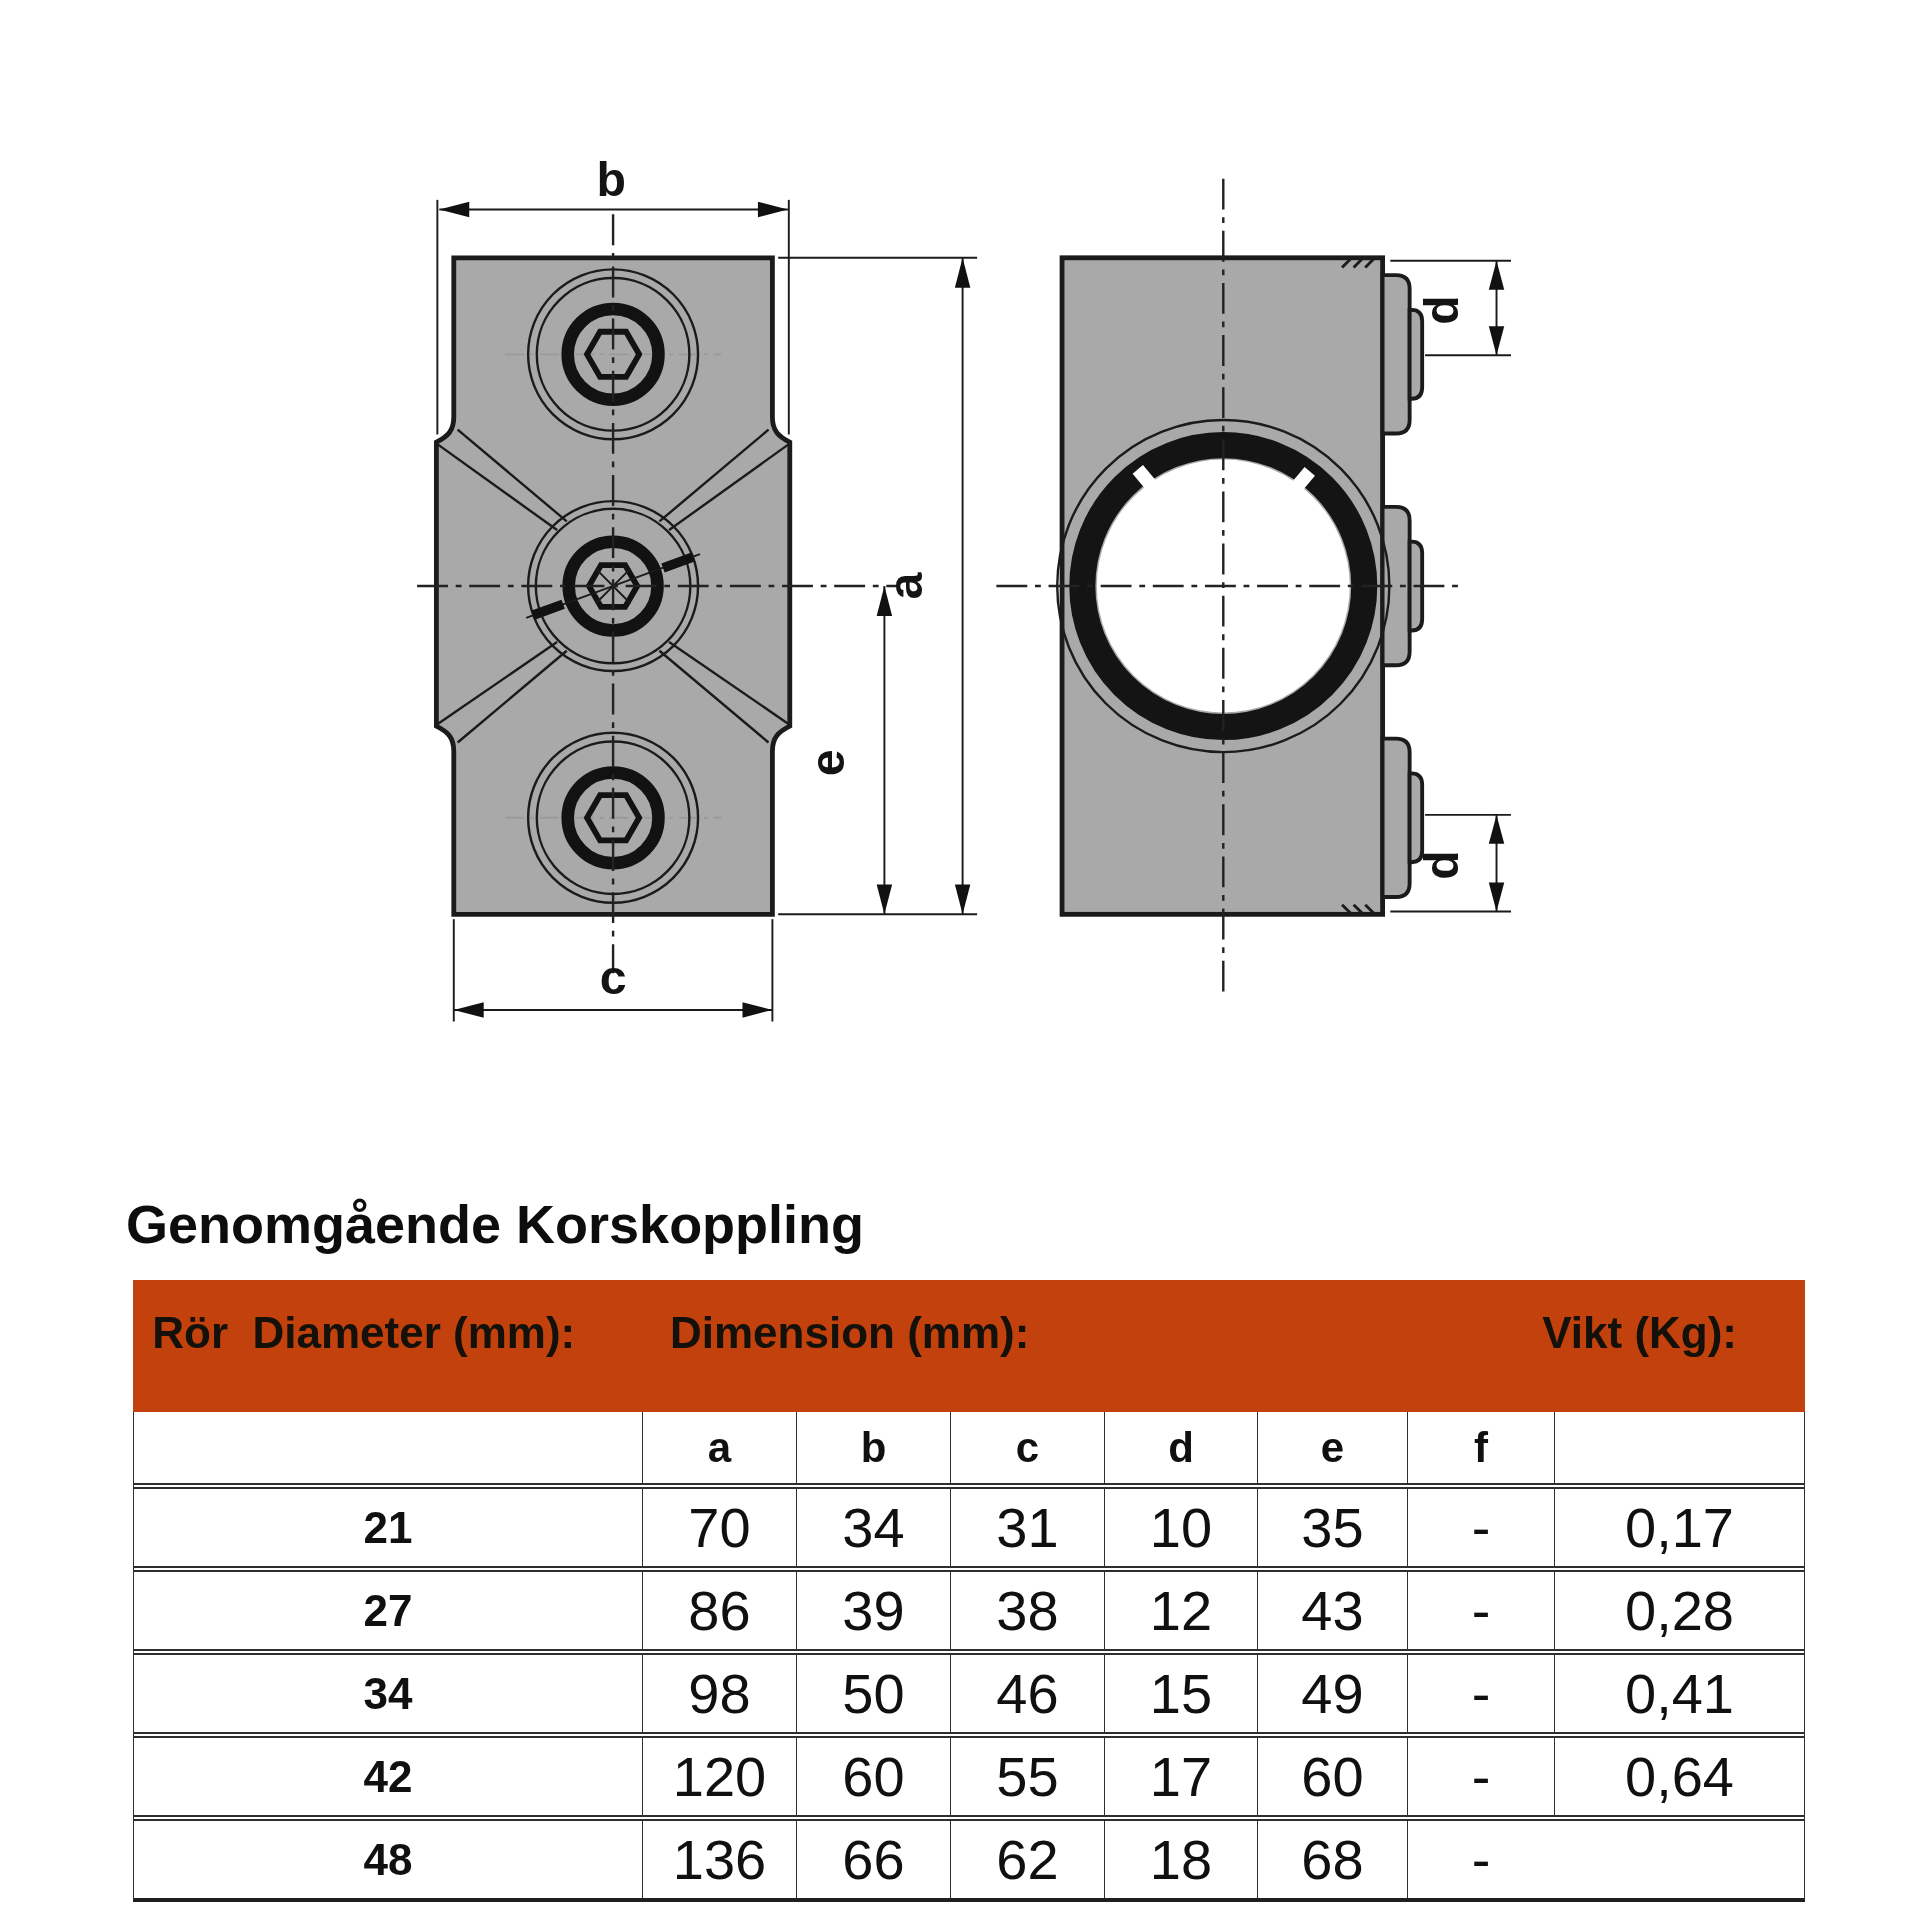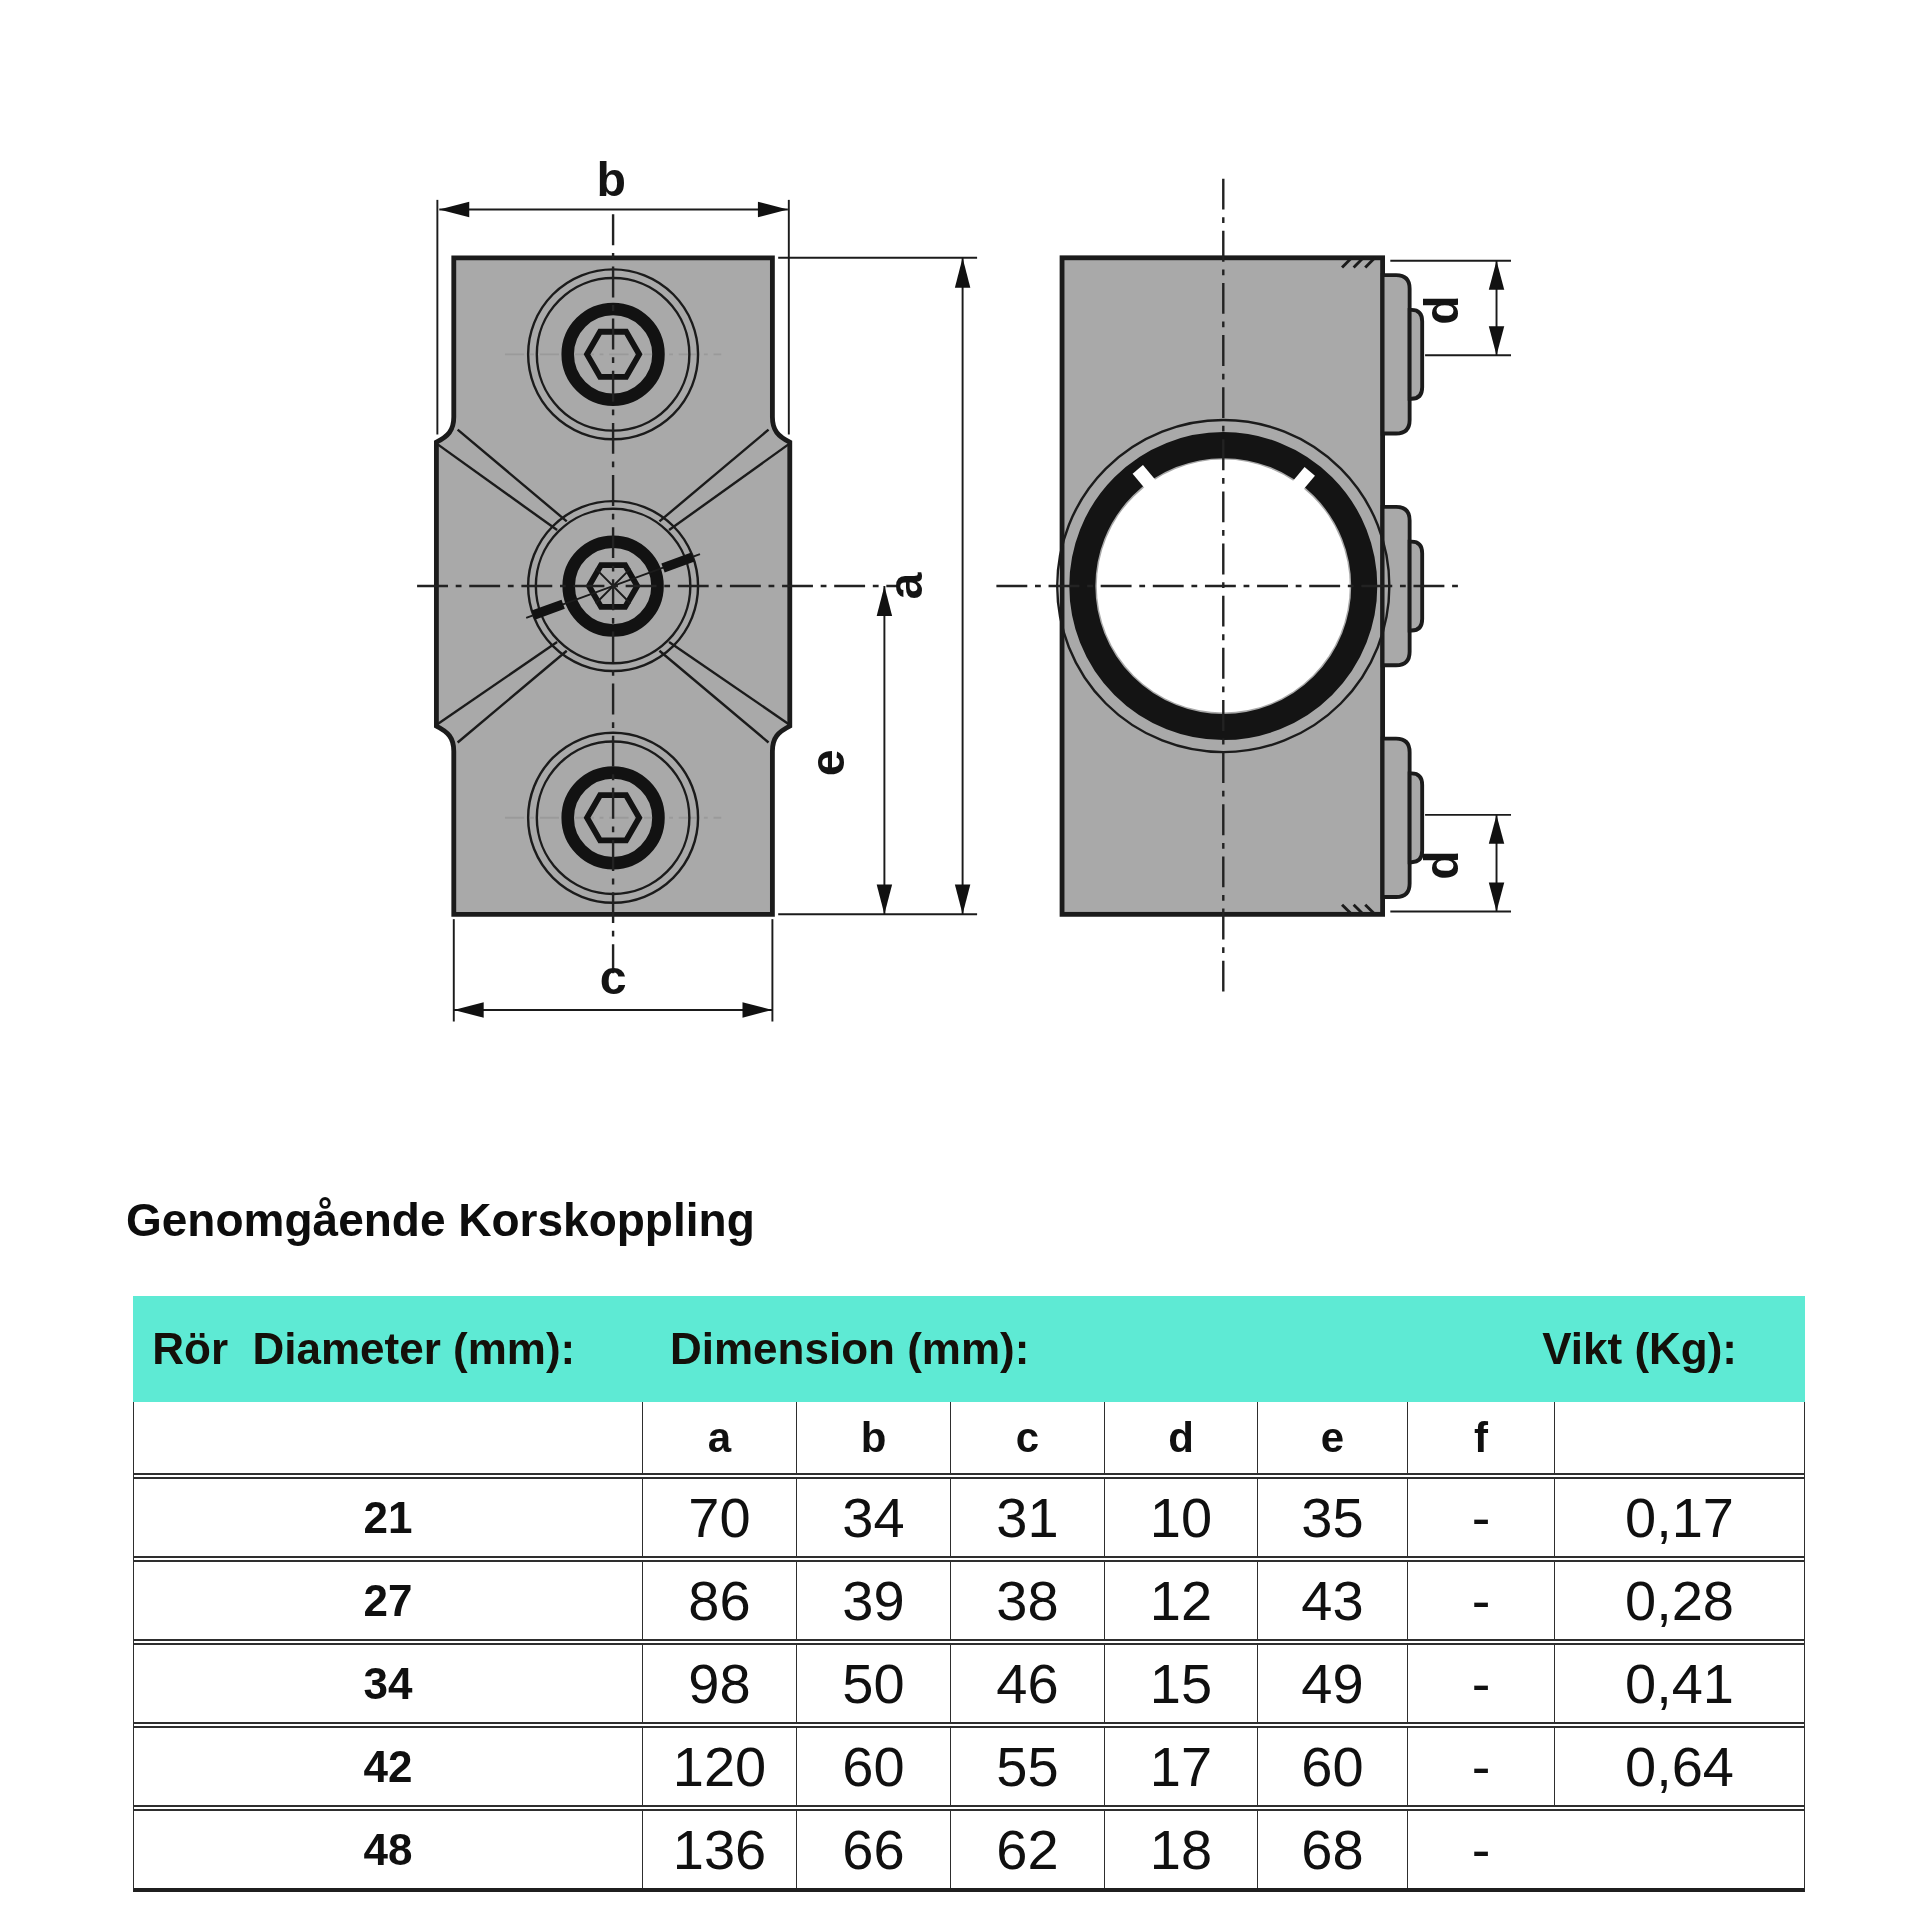--- a/index.html
+++ b/index.html
@@ -3,25 +3,25 @@
 <meta charset="utf-8">
 <style>
   html,body{margin:0;padding:0;}
   body{
     width:1931px;height:1931px;position:relative;background:#ffffff;
     font-family:"Liberation Sans", sans-serif;color:#111;overflow:hidden;
   }
   svg text{font-family:"Liberation Sans", sans-serif;font-weight:bold;fill:#141414;}
   .page-title{
     position:absolute;left:126px;top:1193px;
-    font-size:46px;font-weight:bold;letter-spacing:0px;color:#0d0d0d;
+    font-size:54px;font-weight:bold;letter-spacing:0px;color:#0d0d0d;
   }
   .spec-table{position:absolute;left:133px;top:1280px;width:1672px;}
   .tbl-head{
-    position:relative;height:106px;background:#5eead4;margin-top:16px;
+    position:relative;height:132px;background:#c2410c;
   }
   .tbl-head span{
     position:absolute;top:0;line-height:106px;font-size:44px;font-weight:bold;color:#14100a;white-space:pre;
   }
   .th-1{left:19.3px;}
   .th-2{left:537px;}
   .th-3{right:68px;}
   .tbl-grid{border-left:1.9px solid #2e2e2e;border-right:1.9px solid #2e2e2e;border-bottom:4.8px solid #1f1f1f;}
   .row{
     display:grid;

